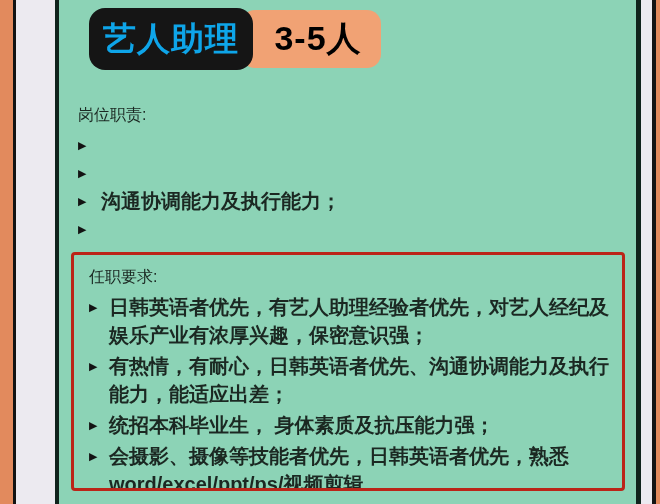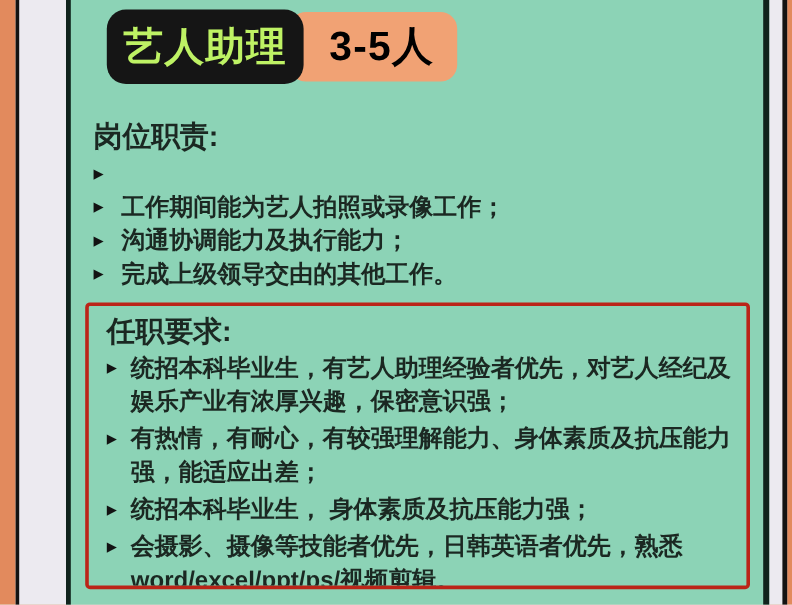--- a/index.html
+++ b/index.html
@@ -49,29 +49,29 @@
     letter-spacing: 1px;
   }
   .title-badge {
     position: absolute;
     left: 30px; top: 8px;
     width: 164px; height: 62px;
     background: #151515;
     border-radius: 16px;
     display: flex; align-items: center; justify-content: center;
     font-size: 33px; font-weight: 700;
-    color: #bef264;
+    color: #0ea5e9;
     z-index: 2;
     letter-spacing: 1px;
   }
   
   .sec-title {
-    font-size: 24px;
+    font-size: 16px;
     line-height: 28px;
-    font-weight: 700;
+    font-weight: 400;
   }
   .resp-section {
     position: absolute;
     left: 19px; top: 101px;
     width: 540px;
   }
   .bullet-list { margin-top: 2px; }
   .bullet-row { display: flex; align-items: flex-start; }
   .tri {
     flex: 0 0 23px;
@@ -114,43 +114,41 @@
       </div>
 
       <section class="resp-section">
         <div class="sec-title">岗位职责:</div>
         <div class="bullet-list">
           <div class="bullet-row">
             <span class="tri">▶</span>
           </div>
           <div class="bullet-row">
             <span class="tri">▶</span>
-            <span class="bullet-text">工作期间能为艺人拍照或录像工作；</span>
           </div>
           <div class="bullet-row">
             <span class="tri">▶</span>
             <span class="bullet-text">沟通协调能力及执行能力；</span>
           </div>
           <div class="bullet-row">
             <span class="tri">▶</span>
-            <span class="bullet-text">完成上级领导交由的其他工作。</span>
           </div>
         </div>
       </section>
 
       <section class="req-section">
         <div class="sec-title">任职要求:</div>
         <div class="bullet-list">
           <div class="bullet-row req-item">
             <span class="tri">▶</span>
-            <span class="bullet-text">统招本科毕业生，有艺人助理经验者优先，对艺人经纪及娱乐产业有浓厚兴趣，保密意识强；</span>
+            <span class="bullet-text">日韩英语者优先，有艺人助理经验者优先，对艺人经纪及娱乐产业有浓厚兴趣，保密意识强；</span>
           </div>
           <div class="bullet-row req-item">
             <span class="tri">▶</span>
-            <span class="bullet-text">有热情，有耐心，有较强理解能力、身体素质及抗压能力强，能适应出差；</span>
+            <span class="bullet-text">有热情，有耐心，日韩英语者优先、沟通协调能力及执行能力，能适应出差；</span>
           </div>
           <div class="bullet-row req-item">
             <span class="tri">▶</span>
             <span class="bullet-text">统招本科毕业生， 身体素质及抗压能力强；</span>
           </div>
           <div class="bullet-row req-item">
             <span class="tri">▶</span>
             <span class="bullet-text">会摄影、摄像等技能者优先，日韩英语者优先，熟悉word/excel/ppt/ps/视频剪辑。</span>
           </div>
         </div>

